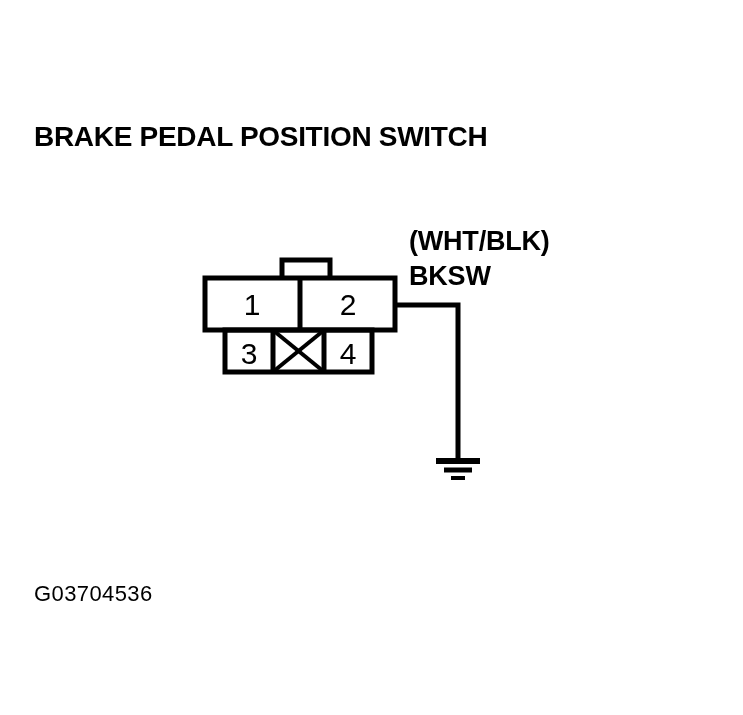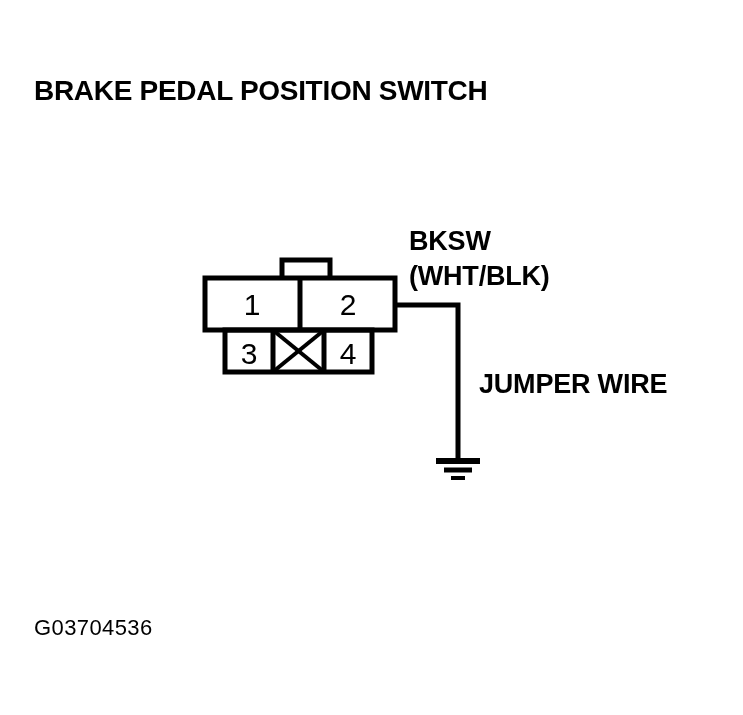--- a/index.html
+++ b/index.html
@@ -24,21 +24,21 @@
   .title-block {
     position: absolute;
     left: 34px;
     top: 74px;
     font-weight: bold;
     font-size: 28px;
     line-height: 34px;
     letter-spacing: -0.3px;
     white-space: nowrap;
   }
-  .title-block .tline { display: block; }
+  .title-block .tline { display: block; margin-top: 46px; }
 
   .label-bksw {
     position: absolute;
     left: 409px;
     top: 224px;
     font-weight: bold;
     font-size: 27px;
     line-height: 35px;
     letter-spacing: -0.2px;
     white-space: nowrap;
@@ -61,21 +61,21 @@
     top: 563px;
     font-weight: normal;
     font-size: 27px;
     letter-spacing: 0.2px;
     white-space: nowrap;
   }
 
   .refcode {
     position: absolute;
     left: 34px;
-    top: 615px;
+    top: 581px;
     font-weight: normal;
     font-size: 22px;
     letter-spacing: 0.4px;
     white-space: nowrap;
   }
 
   
   #connector-graphic {
     position: absolute;
     left: 0;
@@ -91,25 +91,24 @@
 </head>
 <body>
 
 <div id="page">
 
   <div class="title-block">
     <span class="tline">BRAKE PEDAL POSITION SWITCH</span>
   </div>
 
   <div class="label-bksw">
+    <span class="tline">(WHT/BLK)</span>
     <span class="tline">BKSW</span>
-    <span class="tline">(WHT/BLK)</span>
   </div>
 
-  <div class="label-jumper">JUMPER WIRE</div>
 
 
   <div class="refcode">G03704536</div>
 
   <svg id="connector-graphic" width="743" height="715" viewBox="0 0 743 715">
 
     <g stroke="#000000" fill="none" stroke-width="5" stroke-linecap="butt">
 
       <g>
         <path d="M282,278 L282,260 L330,260 L330,278"></path>

